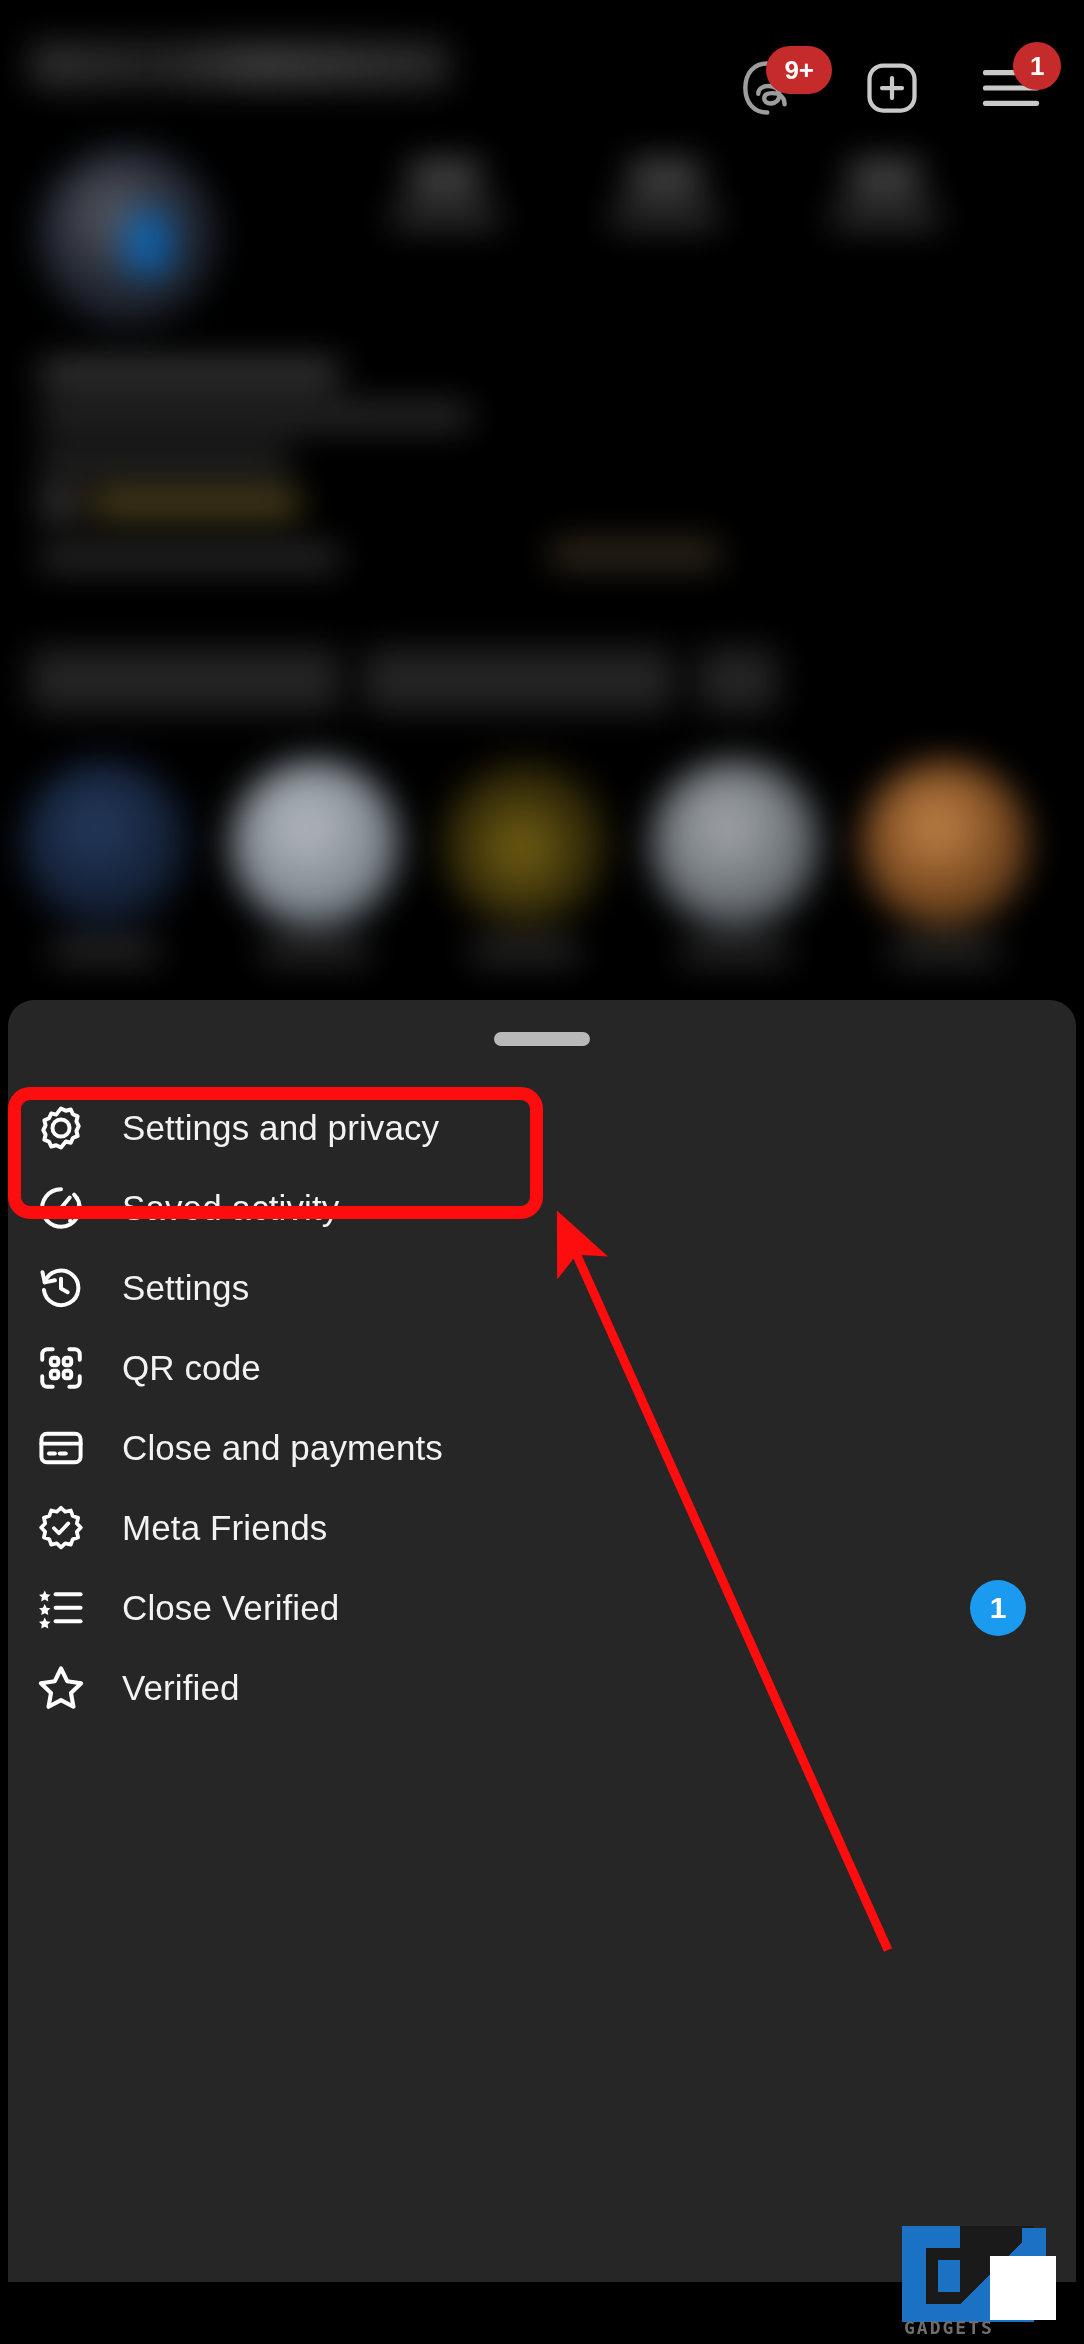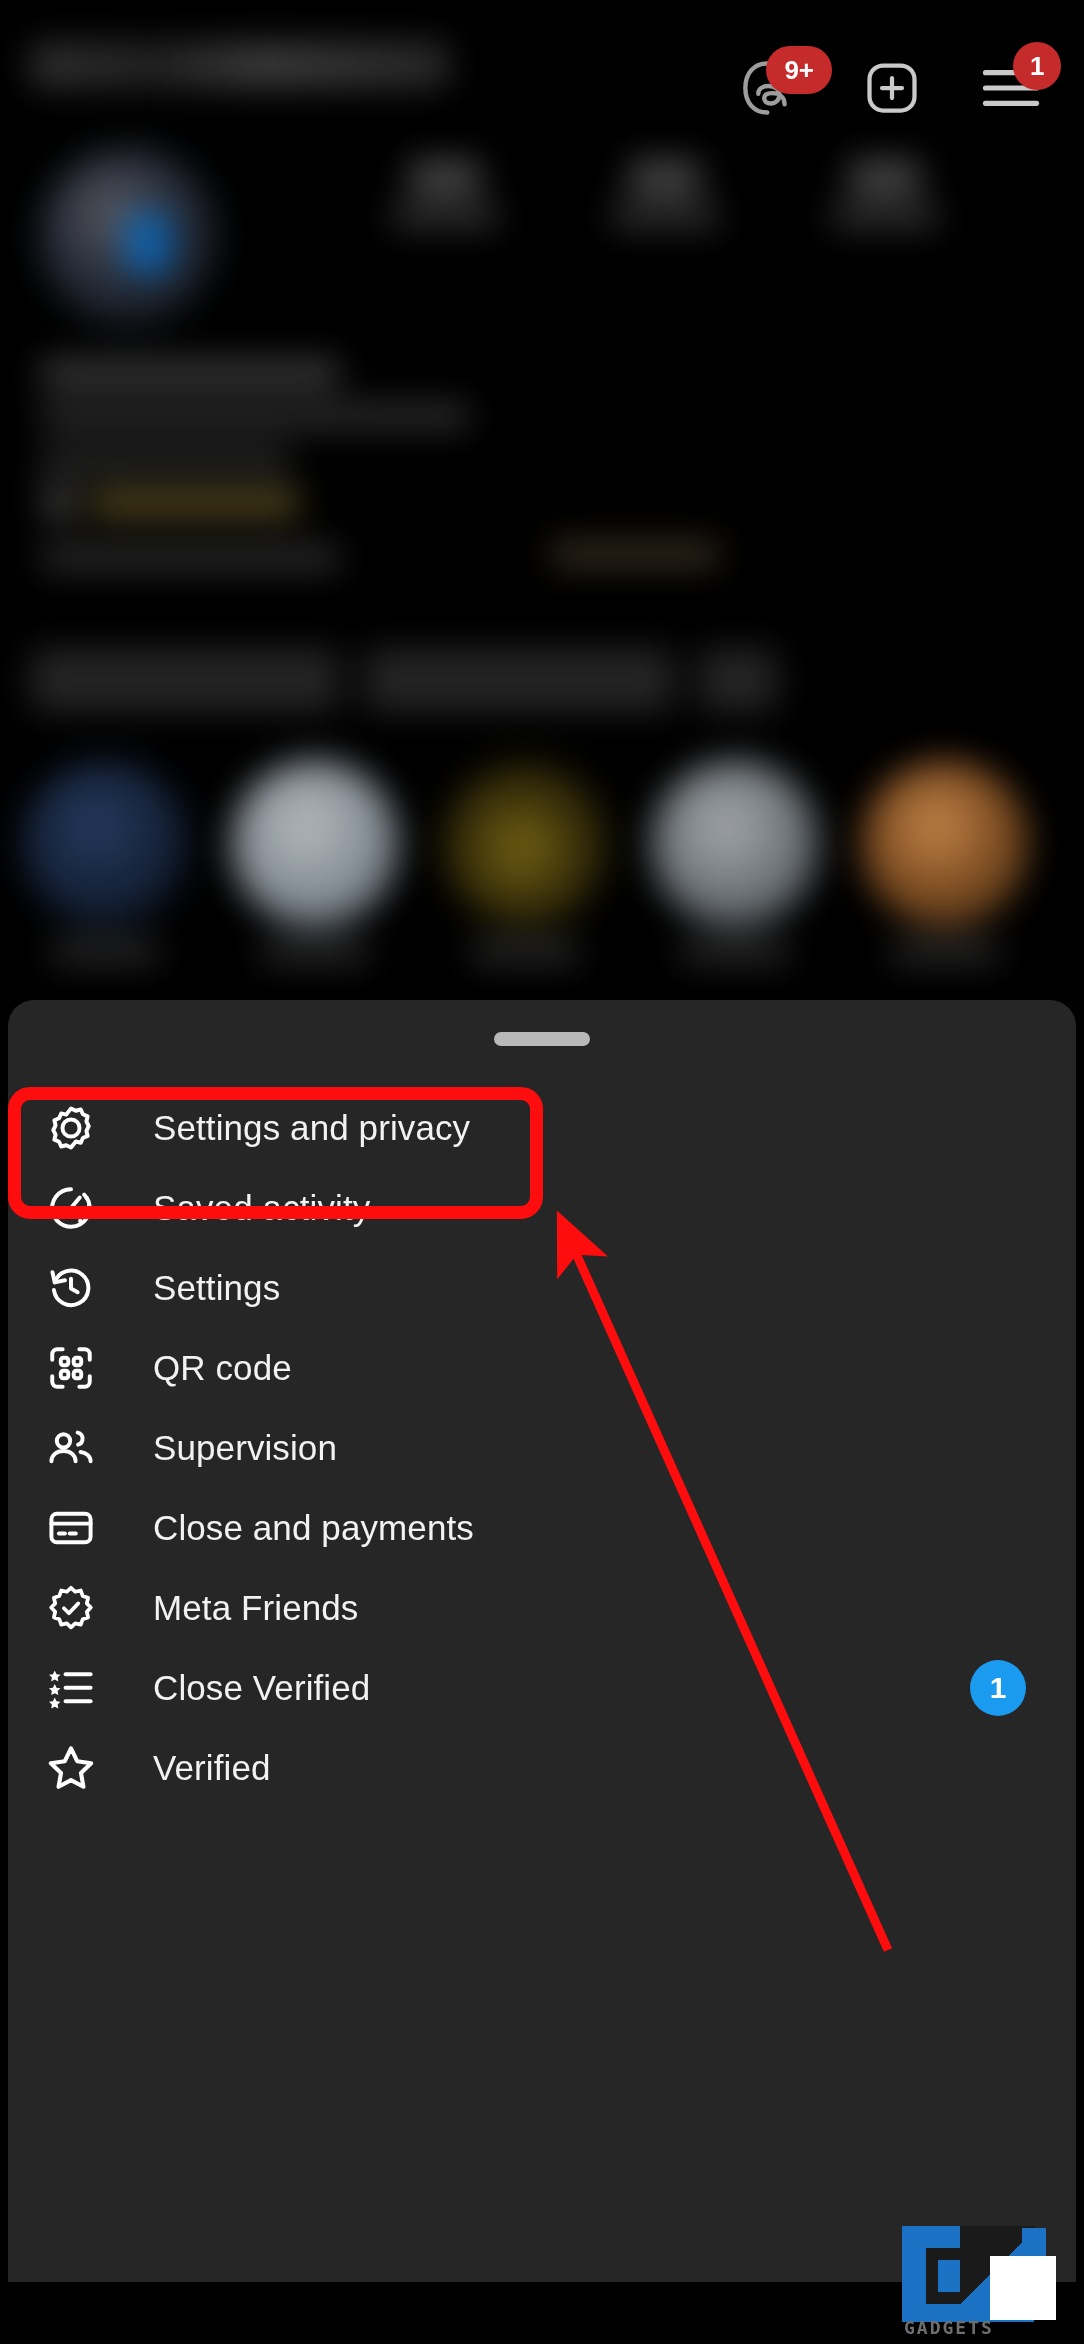--- a/index.html
+++ b/index.html
@@ -129,22 +129,21 @@
     position:absolute; left:50%; top:32px;
     transform:translateX(-50%);
     width:96px; height:14px;
     background:#b9b9b9; border-radius:999px;
   }
   .menu { position:absolute; left:0; top:88px; width:100%; }
   .menu-item {
     position:relative;
     display:flex; align-items:center;
     height:80px;
-    padding-left:32px;
-    gap:21px;
+    padding-left:22px;
   }
   .menu-icon {
     width:62px; min-width:62px;
     display:flex; align-items:center; justify-content:center;
   }
   .menu-icon svg { display:block; }
   .menu-label {
     font-size:35px;
     color:#f2f2f2;
     margin-left:30px;
@@ -350,31 +349,20 @@
             <rect x="7.1" y="7.1" width="3.6" height="3.6" rx="1.2"></rect>
             <rect x="13.3" y="7.1" width="3.6" height="3.6" rx="1.2"></rect>
             <rect x="7.1" y="13.3" width="3.6" height="3.6" rx="1.2"></rect>
             <rect x="13.3" y="13.3" width="3.6" height="3.6" rx="1.2"></rect>
           </svg>
         </span>
         <span class="menu-label">QR code</span>
       </div>
 
 
-      <div class="menu-item">
-        <span class="menu-icon">
-          <svg width="50" height="50" viewBox="0 0 24 24" fill="none" stroke="#ffffff" stroke-width="1.9" stroke-linecap="round" stroke-linejoin="round">
-            <circle cx="8.4" cy="8.6" r="3.2"></circle>
-            <path d="M2.6 18.4c0-3.1 2.6-5 5.8-5s5.8 1.9 5.8 5"></path>
-            <path d="M15.2 4.6a3 3 0 0 1 .2 5.8"></path>
-            <path d="M16.6 13.9c2.7.3 4.8 2.1 4.8 4.5"></path>
-          </svg>
-        </span>
-        <span class="menu-label">Supervision</span>
-      </div>
 
       <div class="menu-item">
         <span class="menu-icon">
           <svg width="50" height="50" viewBox="0 0 24 24" fill="none" stroke="#ffffff" stroke-width="1.9" stroke-linecap="round" stroke-linejoin="round">
             <rect x="2.6" y="5.2" width="18.8" height="13.6" rx="2.6"></rect>
             <line x1="2.6" y1="9.9" x2="21.4" y2="9.9"></line>
             <line x1="6.2" y1="14.6" x2="9.1" y2="14.6"></line>
             <line x1="11.4" y1="14.6" x2="14.3" y2="14.6"></line>
           </svg>
         </span>

